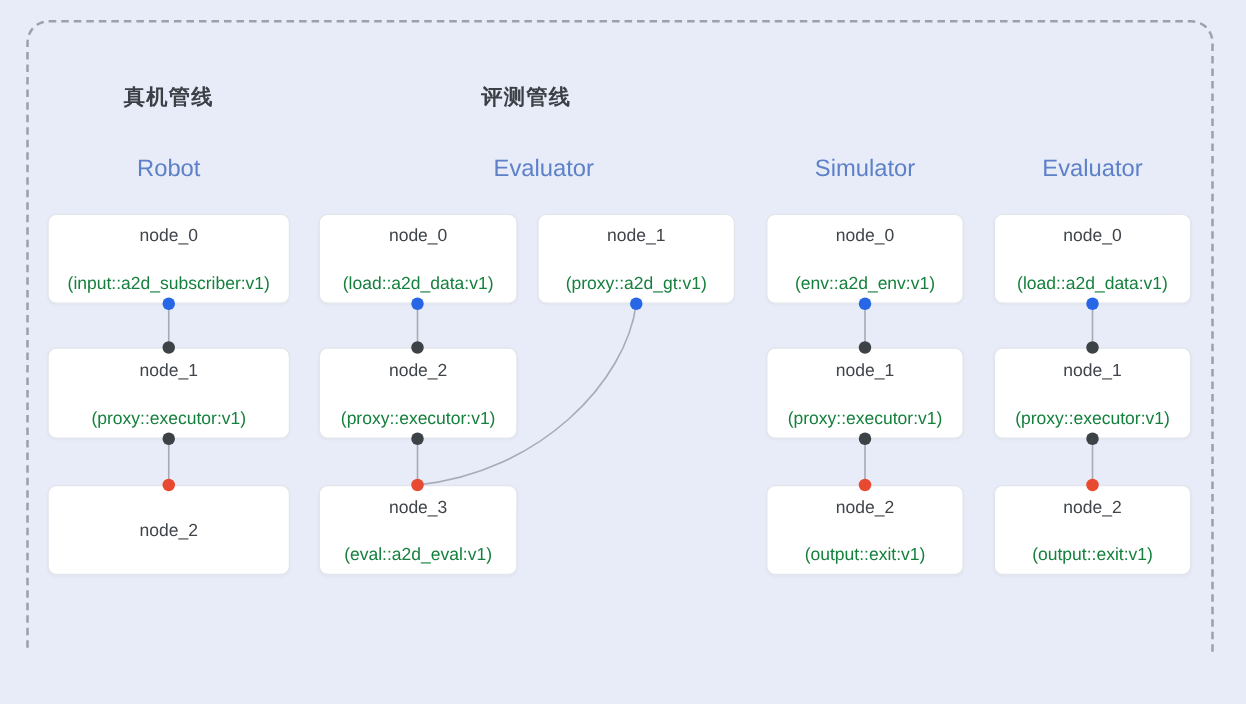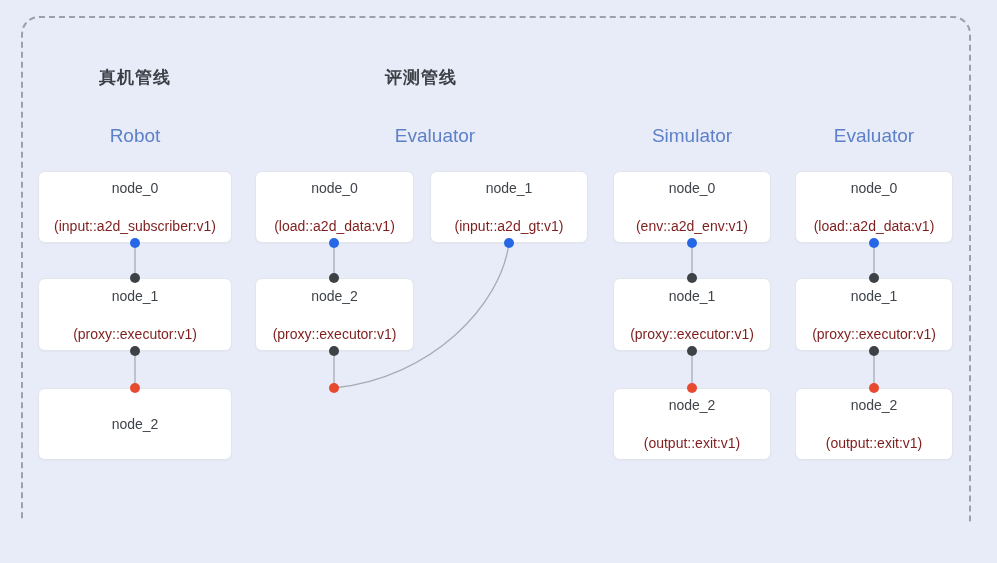--- a/index.html
+++ b/index.html
@@ -70,21 +70,21 @@
     gap: 20px;
     box-shadow: 0 1px 2px rgba(120,130,150,0.06);
   }
   .node-name {
     font-size: 14px;
     color: #3f444a;
     line-height: 18px;
   }
   .node-type {
     font-size: 14px;
-    color: #7f1d1d;
+    color: #15803d;
     line-height: 18px;
   }
   .dot {
     position: absolute;
     width: 10px;
     height: 10px;
     border-radius: 50%;
     z-index: 3;
   }
   .dot-blue  { background: #2767e6; }
@@ -133,25 +133,29 @@
   <div class="node" style="left:38px;top:388px;width:194px;height:72px">
     <div class="node-name">node_2</div>
   </div>
 
   <div class="node" style="left:255px;top:171px;width:159px;height:72px">
     <div class="node-name">node_0</div>
     <div class="node-type">(load::a2d_data:v1)</div>
   </div>
   <div class="node" style="left:430px;top:171px;width:158px;height:72px">
     <div class="node-name">node_1</div>
-    <div class="node-type">(input::a2d_gt:v1)</div>
+    <div class="node-type">(proxy::a2d_gt:v1)</div>
   </div>
   <div class="node" style="left:255px;top:278px;width:159px;height:73px">
     <div class="node-name">node_2</div>
     <div class="node-type">(proxy::executor:v1)</div>
+  </div>
+  <div class="node" style="left:255px;top:388px;width:159px;height:72px">
+    <div class="node-name">node_3</div>
+    <div class="node-type">(eval::a2d_eval:v1)</div>
   </div>
 
   <div class="node" style="left:613px;top:171px;width:158px;height:72px">
     <div class="node-name">node_0</div>
     <div class="node-type">(env::a2d_env:v1)</div>
   </div>
   <div class="node" style="left:613px;top:278px;width:158px;height:73px">
     <div class="node-name">node_1</div>
     <div class="node-type">(proxy::executor:v1)</div>
   </div>

